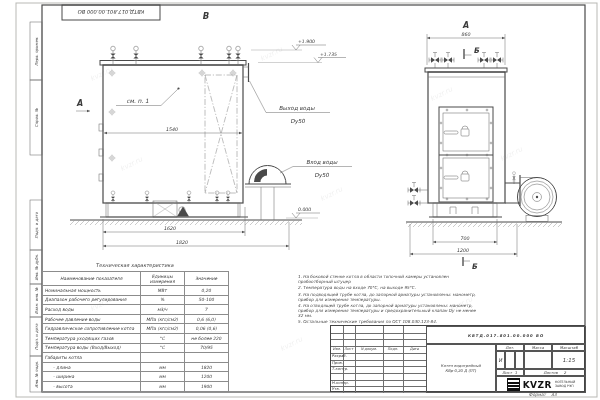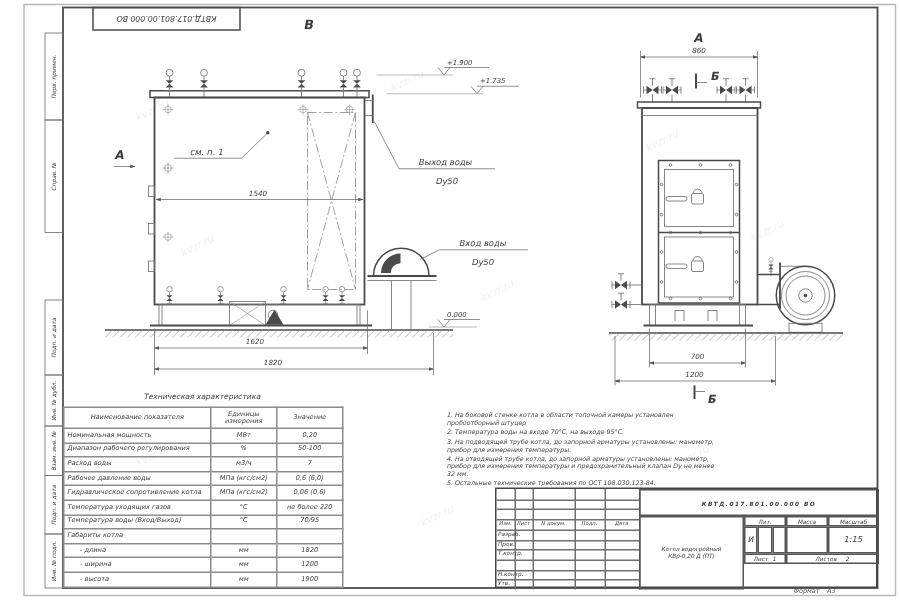--- a/index.html
+++ b/index.html
@@ -508,20 +508,28 @@
 
     <div class="cell" style="left:165px;top:43px;width:28px;height:7px;gap:3px">
       <span>Лист</span>
       <span>1</span>
     </div>
     <div class="cell" style="left:193px;top:43px;width:62px;height:7px;gap:6px">
       <span>Листов</span>
       <span>2</span>
     </div>
 
+    <div class="cell" style="left:165px;top:50px;width:90px;height:17px;gap:3px">
+      <span class="logo-mark"></span>
+      <span class="logo-kvzr">KVZR</span>
+      <span class="org">
+        <span style="display:block">КОТЕЛЬНЫЙ</span>
+        <span style="display:block">ЗАВОД РЭП</span>
+      </span>
+    </div>
   </div>
 
   <div class="fmt">
     <span>Формат</span>
     <span>А3</span>
   </div>
 
 </div>
 
 </body></html>

